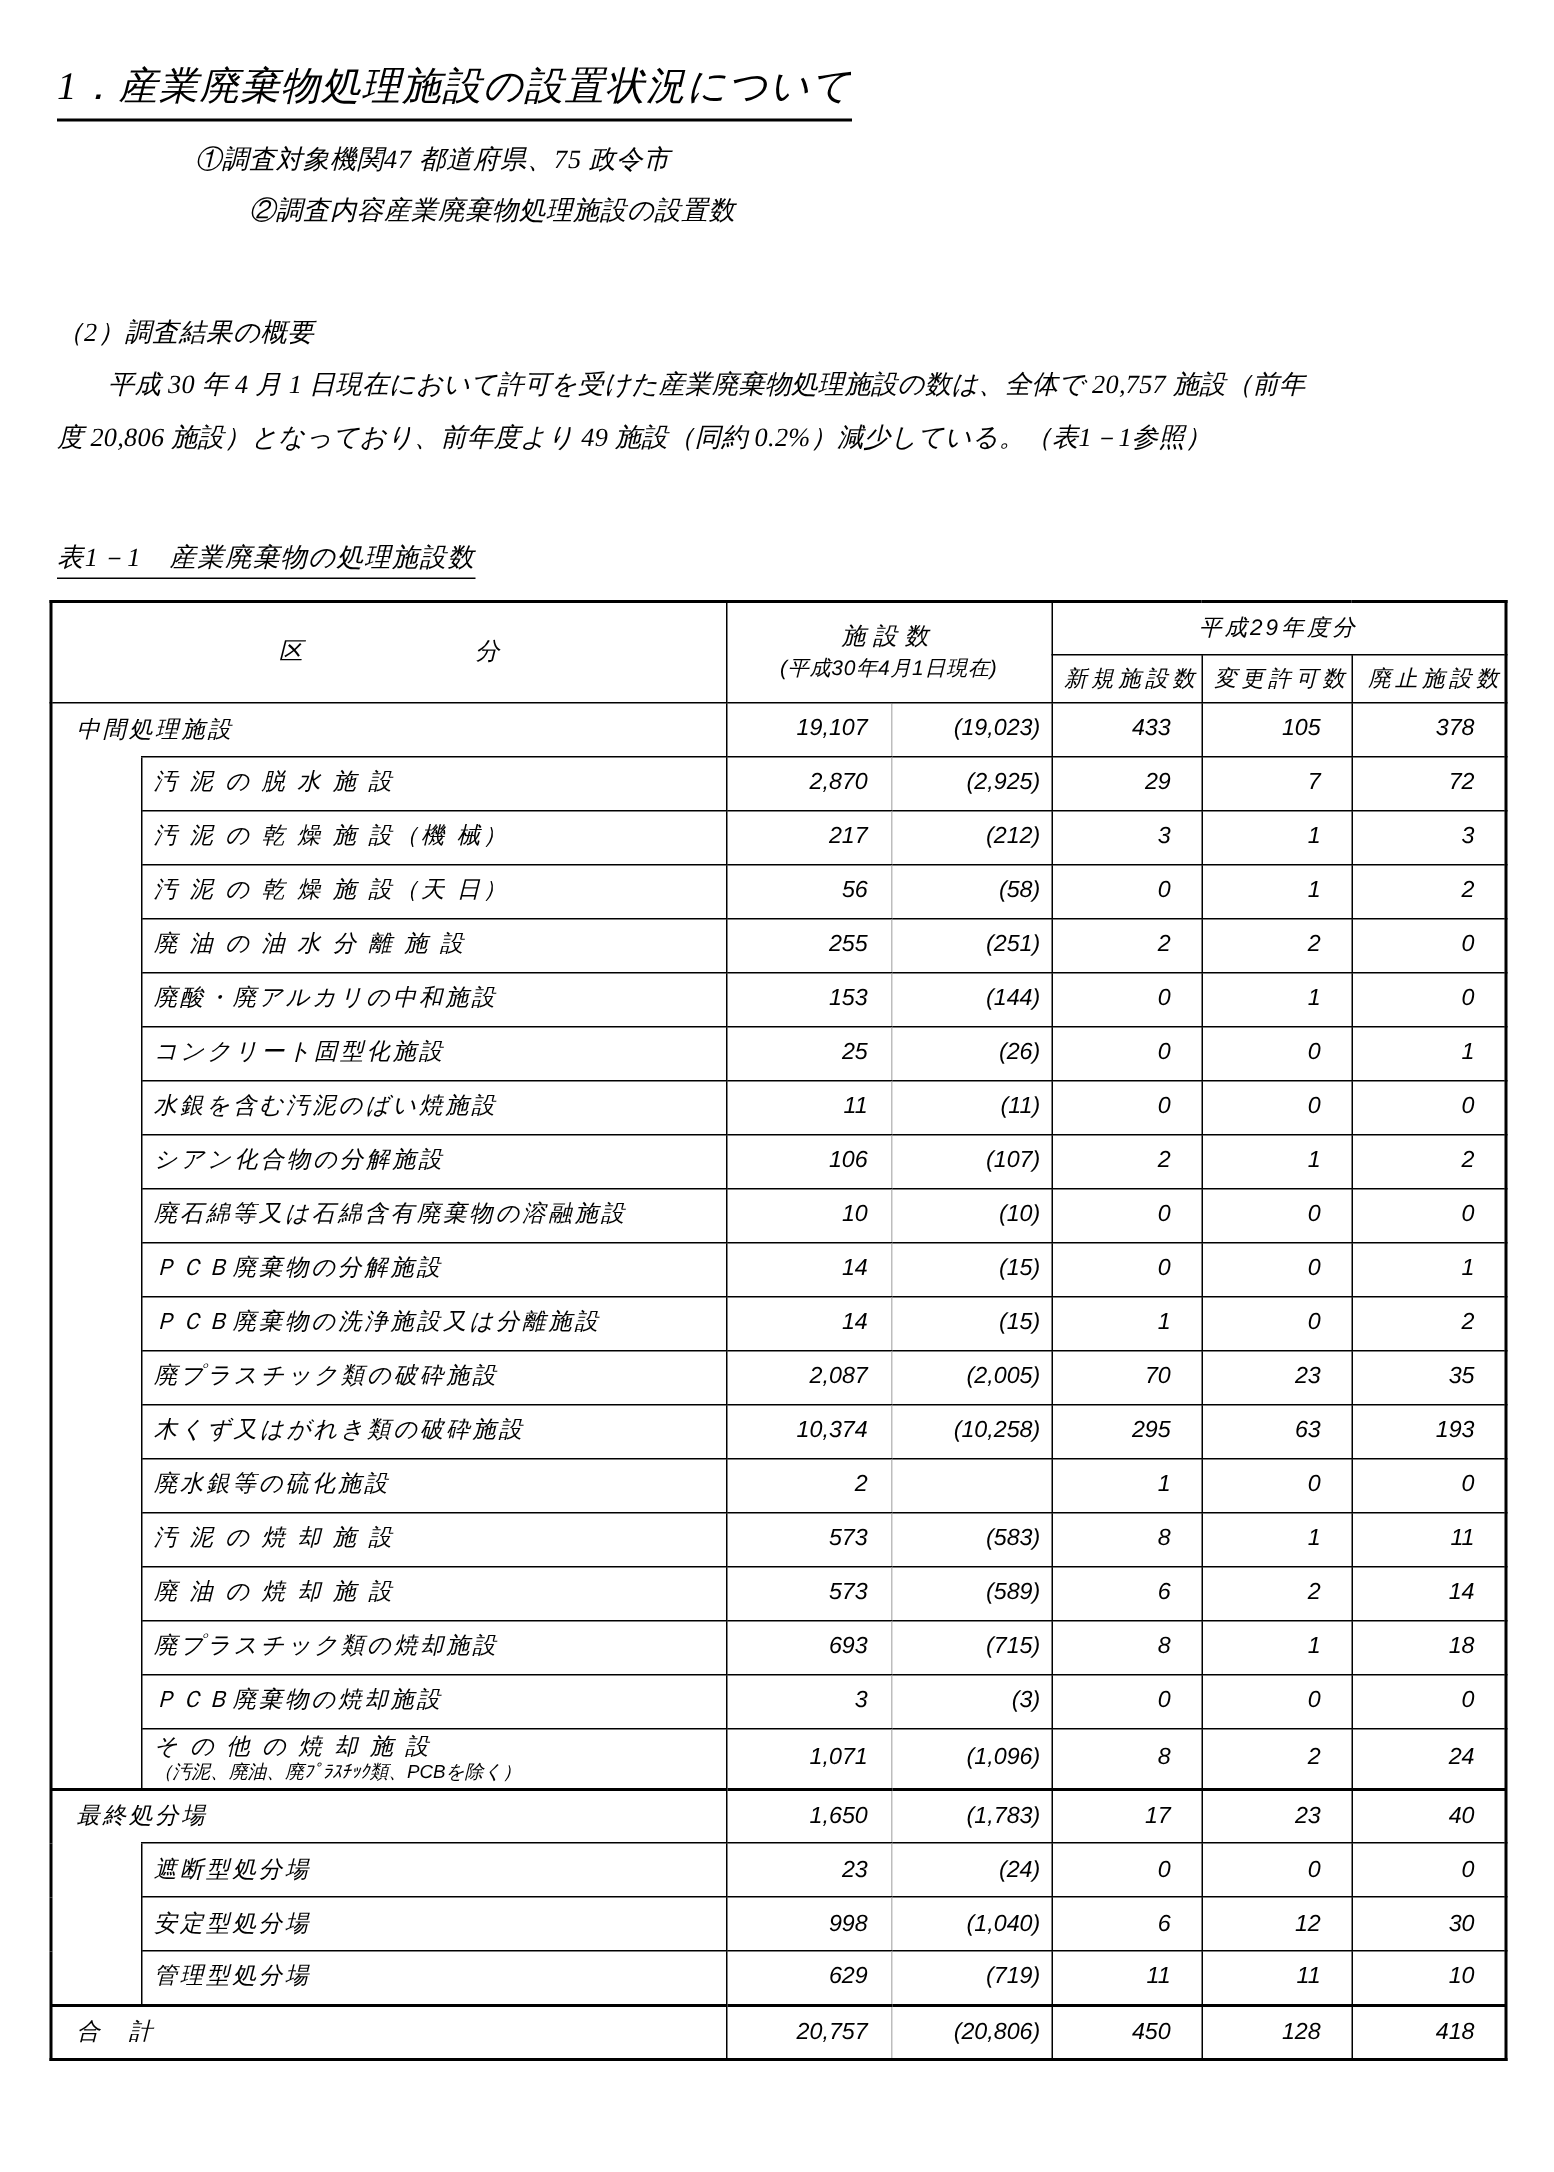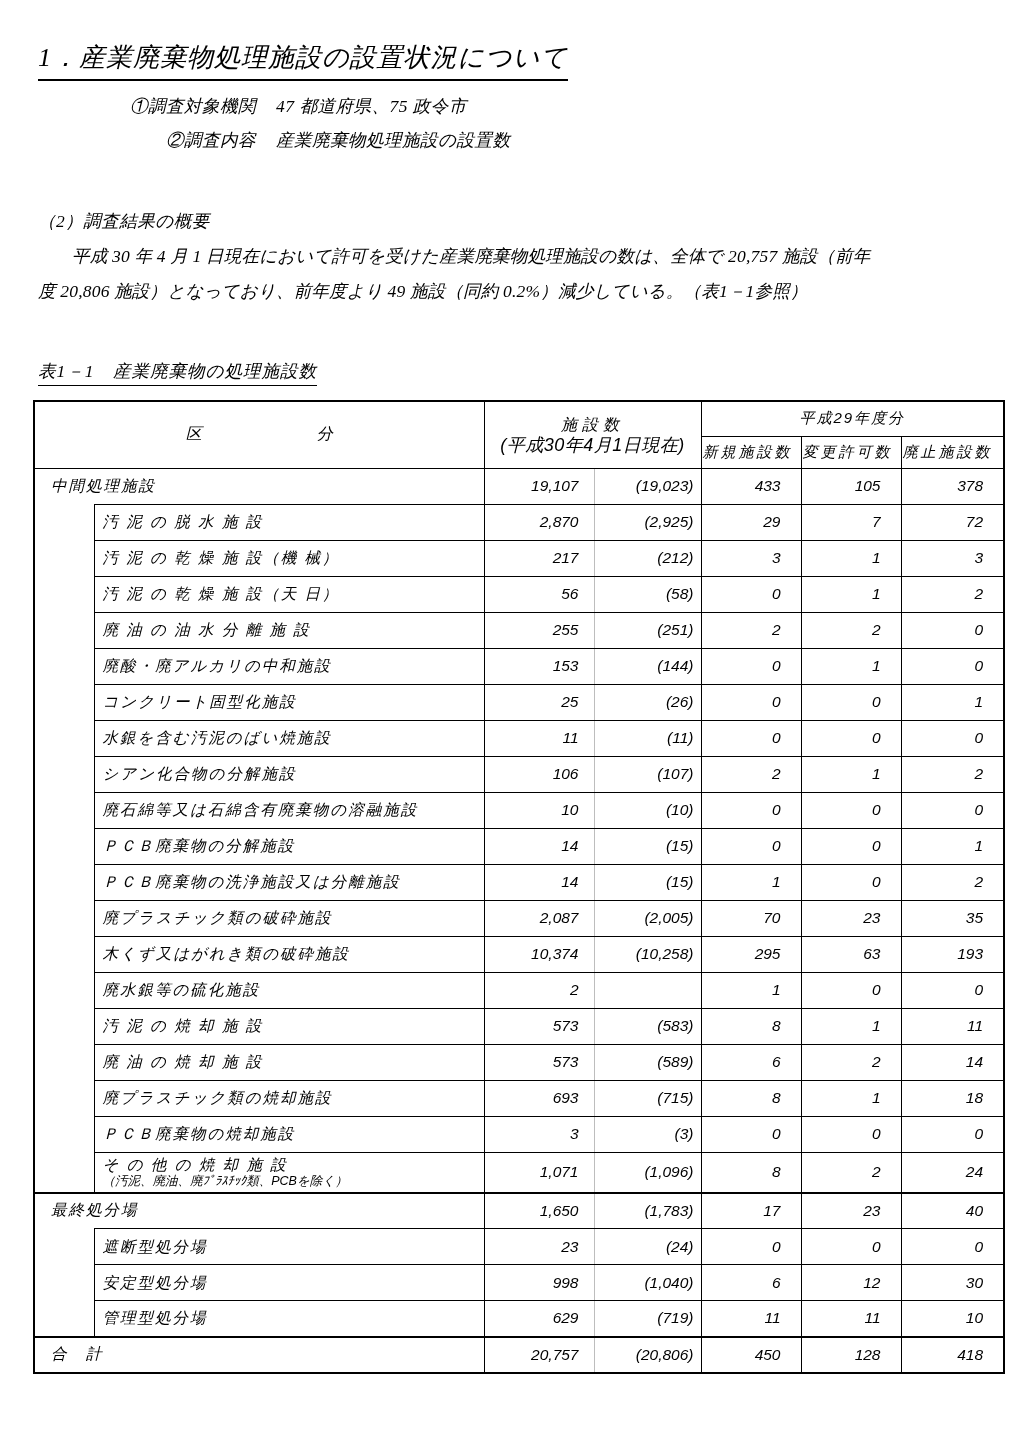--- a/index.html
+++ b/index.html
@@ -12,21 +12,21 @@
   .title{
     display:inline-block;font-size:26px;letter-spacing:1px;
     border-bottom:2.5px solid #000;padding-bottom:4px;
   }
 
   .sec-h{font-size:17.5px;letter-spacing:.5px;}
   .sec-method .sec-h{margin-top:46px;}
   .method-items{margin-left:37px;margin-top:8px;}
   .method-item{display:flex;font-size:17.5px;line-height:34px;text-align:right;}
   .method-label{width:181px;letter-spacing:.5px;}
-  .method-value{letter-spacing:.5px;margin-left:20px;}
+  .method-value{letter-spacing:.5px;}
 
   .sec-result .sec-h{margin-top:52px;}
   .para{font-size:17.5px;line-height:35px;margin-top:6px;letter-spacing:.2px;}
   .para .ln1{padding-left:34px;white-space:nowrap;}
   .para .ln2{white-space:nowrap;}
 
   .caption{
     display:inline-block;font-size:17.5px;margin-top:50px;
     border-bottom:1.5px solid #000;padding-bottom:2px;letter-spacing:1px;
   }
@@ -40,23 +40,23 @@
   .facilities th,.facilities td{
     border:1.5px solid #000;box-sizing:border-box;
     vertical-align:middle;overflow:hidden;
   }
   
   .facilities thead th{font-weight:normal;}
   .th-cat{height:67px;border-bottom:2.5px solid #000;font-size:16px;text-align:center;}
   .th-cat .sp2{margin-left:115px;}
   .th-fac{border-bottom:2.5px solid #000;text-align:center;}
   .fac1{font-size:16px;letter-spacing:5px;line-height:19px;}
-  .fac2{font-size:18px;letter-spacing:.5px;line-height:18px;margin-top:2px;}
+  .fac2{font-size:14px;letter-spacing:.5px;line-height:18px;margin-top:2px;}
   .th-h29{height:35px;font-size:15px;letter-spacing:2px;text-align:center;margin-top:18px;}
-  .th-sub{height:32px;font-size:15px;letter-spacing:3px;text-align:left;border-bottom:2.5px solid #000;}
+  .th-sub{height:32px;font-size:15px;letter-spacing:3px;text-align:right;border-bottom:2.5px solid #000;}
 
   
   .facilities tbody td{height:36px;font-size:15.5px;}
   td.cat{text-align:left;padding-left:16px;letter-spacing:2px;font-size:15px;}
   td.indent{border-top:hidden;border-bottom:none;}
   td.lbl{text-align:left;padding:3px 4px 3px 8px;letter-spacing:2px;font-size:15px;line-height:18px;}
   td.lbl .lbl2{font-size:12.5px;letter-spacing:0;line-height:15px;}
   td.num{text-align:right;font-size:15.5px;}
   td.c1{padding-right:15px;border-right:1px solid #bdbdbd;text-align:right;}
   td.c2{padding-right:7px;border-left:none;}

